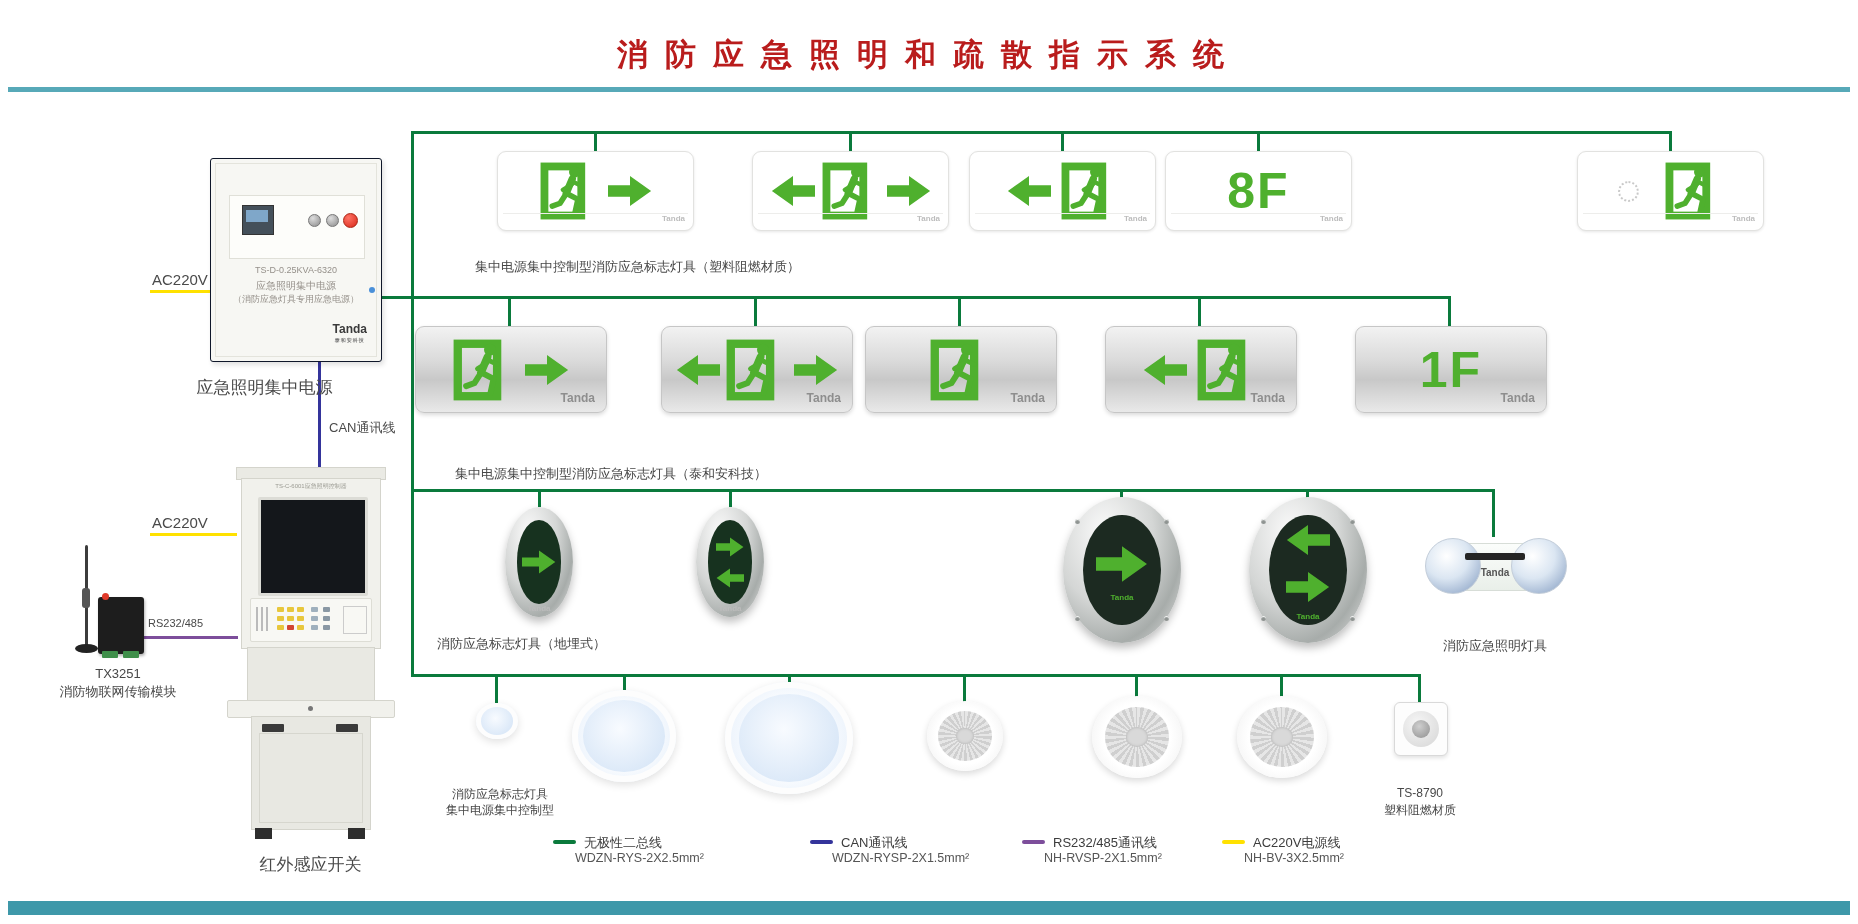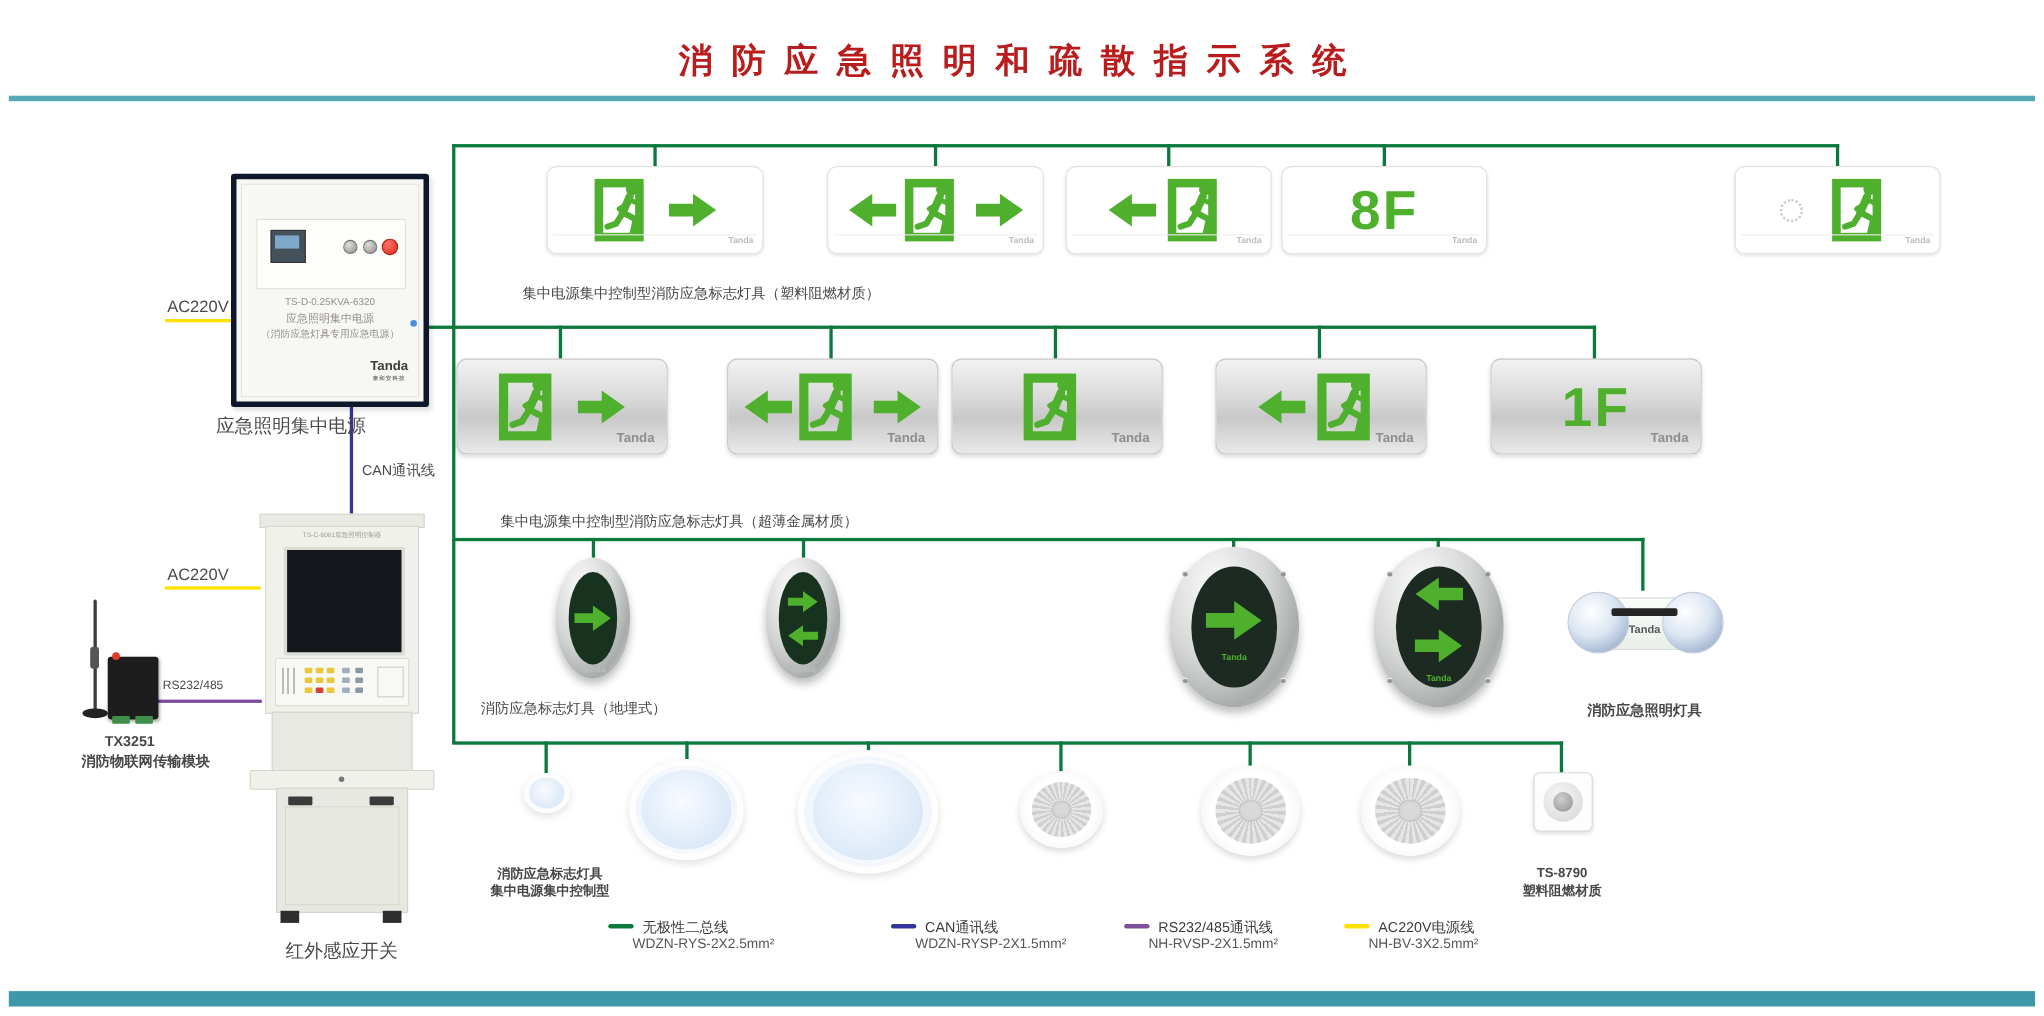--- a/index.html
+++ b/index.html
@@ -9,21 +9,21 @@
          font-weight:bold;letter-spacing:17px;color:#b91c1c;}
   .teal-top{position:absolute;left:8px;top:87px;width:1842px;height:5px;background:#57a9b8;}
   .teal-bot{position:absolute;left:8px;top:901px;width:1842px;height:14px;background:#3e98a9;}
   .wire{position:absolute;}
   .wg{background:#0a7a3c;}
   .wy{background:#ffe100;}
   .wp{background:#7d4e9b;}
   .wb{background:#34349b;}
   .lbl{position:absolute;font-size:13px;color:#4a4a4a;white-space:nowrap;}
   .cap{position:absolute;font-size:13px;color:#474747;white-space:nowrap;}
-  .capc{text-align:center;font-weight:bold;}
+  .capc{text-align:center;}
   .bigcap{position:absolute;font-size:17px;color:#4a4a4a;text-align:center;}
   
   .sign{position:absolute;display:flex;align-items:center;justify-content:center;gap:10px;border-radius:9px;}
   .plastic{background:#fff;border:1px solid #e2e2e0;box-shadow:0 1px 3px rgba(0,0,0,.10);}
   .plastic .foot{position:absolute;left:5px;right:5px;bottom:3px;height:13px;border-top:1px solid #ededeb;
                  font-size:8px;color:#bdbdbd;text-align:right;padding-right:3px;font-weight:bold;}
   .metal{background:linear-gradient(180deg,#f2f2f2,#dadada 40%,#c8c8c8 62%,#e9e9e9);border:1px solid #c6c6c6;
          box-shadow:0 2px 4px rgba(0,0,0,.15);}
   .metal .brand{position:absolute;right:11px;bottom:7px;font-size:12px;font-weight:bold;color:#8e8e8e;}
   .floor{font-size:50px;font-weight:800;color:#4fb02e;letter-spacing:2px;}
@@ -57,21 +57,21 @@
         box-shadow:0 3px 8px rgba(0,0,0,.12), inset 0 0 0 6px #fdfdfd;}
   .glow .in{position:absolute;left:11%;top:11%;width:78%;height:78%;border-radius:50%;
         background:radial-gradient(circle at 45% 40%,#f8fbff,#dce9f8 70%,#cfe0f4);}
   .rec{background:radial-gradient(circle,#ffffff 55%,#ededed 100%);box-shadow:0 3px 7px rgba(0,0,0,.15);}
   .rec .fac{position:absolute;left:14%;top:14%;width:72%;height:72%;border-radius:50%;
         background:repeating-conic-gradient(#e6e6e6 0 7deg,#cfcfcf 7deg 14deg);}
   .rec .ctr{position:absolute;left:38%;top:38%;width:24%;height:24%;border-radius:50%;background:#d9d9d9;
         box-shadow:inset 0 0 3px #aaa;}
   
   .psu{position:absolute;left:210px;top:158px;width:170px;height:202px;background:#f7f7f3;
-       border:5px solid #0f172a;border-radius:3px;box-shadow:2px 3px 5px rgba(0,0,0,.12);text-decoration:underline;}
+       border:1px solid #0f172a;border-radius:3px;box-shadow:2px 3px 5px rgba(0,0,0,.12);text-decoration:underline;}
   .psu .inner{position:absolute;left:4px;top:4px;right:4px;bottom:4px;border:1px solid #e4e4dc;}
   .psu .panel{position:absolute;left:18px;top:36px;width:134px;height:62px;background:#fdfdfa;border:1px solid #e0e0d8;}
   .psu .lcd{position:absolute;left:12px;top:9px;width:30px;height:28px;background:#44505a;border:1px solid #333;}
   .psu .lcds{position:absolute;left:3px;top:4px;width:22px;height:12px;background:#7fa7c9;}
   .psu .knob{position:absolute;top:18px;width:11px;height:11px;border-radius:50%;
              background:radial-gradient(circle at 35% 30%,#ddd,#8c8c8c);border:1px solid #777;}
   .psu .redbtn{position:absolute;left:113px;top:17px;width:13px;height:13px;border-radius:50%;
              background:radial-gradient(circle at 35% 30%,#ff7364,#d8281a);border:1px solid #a21;}
   .psu .txt{position:absolute;width:100%;text-align:center;color:#95908a;}
   .psu .brand{position:absolute;right:14px;bottom:16px;text-align:center;color:#3b3b3b;font-weight:bold;font-size:12px;line-height:9px;}
@@ -239,21 +239,21 @@
 
   <div class="ant"></div>
   <div class="antc"></div>
   <div class="antb"></div>
   <div class="iot">
     <div class="led"></div>
     <div class="term" style="left:4px;"></div>
     <div class="term" style="left:25px;"></div>
   </div>
   <div class="cap capc" style="left:58px;top:666px;width:120px;">TX3251</div>
-  <div class="cap capc" style="left:45px;top:683px;width:146px;text-align:right;">消防物联网传输模块</div>
+  <div class="cap capc" style="left:45px;top:683px;width:146px;">消防物联网传输模块</div>
 
   <div class="sign plastic" style="left:497px;top:151px;width:195px;height:78px;">
     <svg class="man">
         <use href="#sym-man"></use>
       </svg>
     <svg class="arr">
         <use href="#sym-arr"></use>
       </svg>
     <div class="foot">Tanda</div>
   </div>
@@ -324,21 +324,21 @@
       </svg>
     <svg class="man">
         <use href="#sym-man"></use>
       </svg>
     <div class="brand">Tanda</div>
   </div>
   <div class="sign metal" style="left:1355px;top:326px;width:190px;height:85px;">
     <div class="floor">1F</div>
     <div class="brand">Tanda</div>
   </div>
-  <div class="cap" style="left:455px;top:465px;">集中电源集中控制型消防应急标志灯具（超薄金属材质）</div>
+  <div class="cap" style="left:455px;top:465px;">集中电源集中控制型消防应急标志灯具（泰和安科技）</div>
 
   <div class="bury" style="left:505px;top:507px;width:68px;height:110px;">
     <div class="face">
       <svg class="arr" style="width:34px;height:34px;">
           <use href="#sym-arr"></use>
         </svg>
     </div>
     <div class="rb">Tanda</div>
   </div>
   <div class="bury" style="left:696px;top:507px;width:68px;height:110px;">

